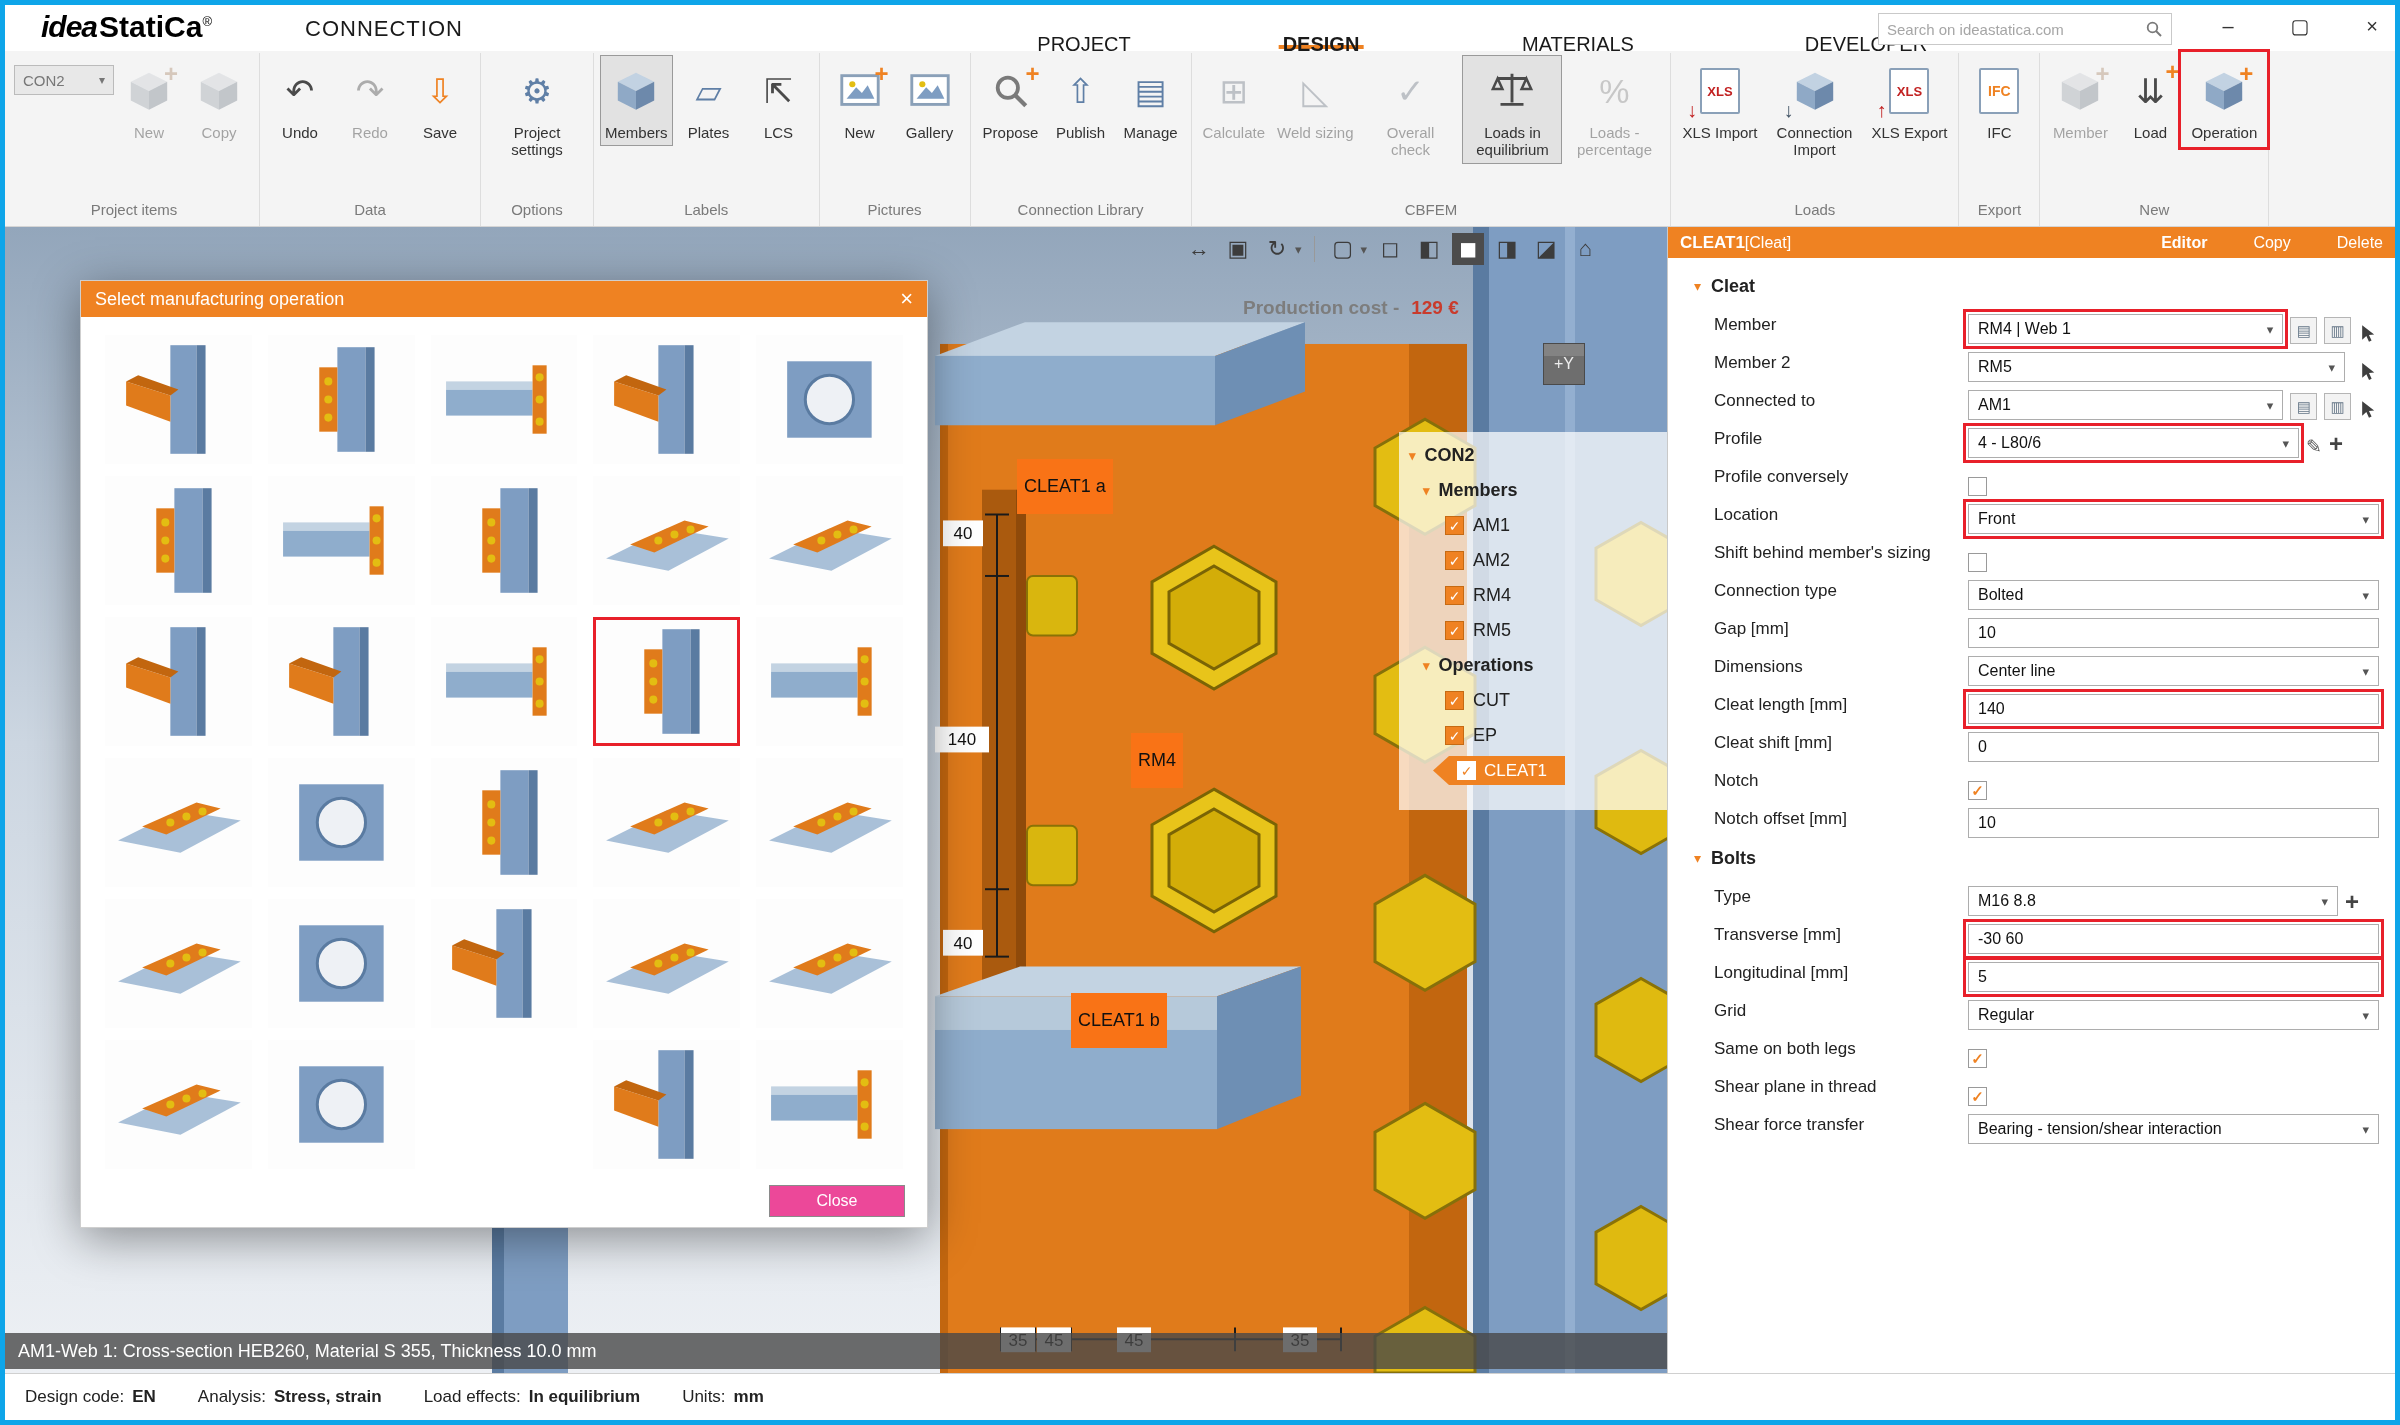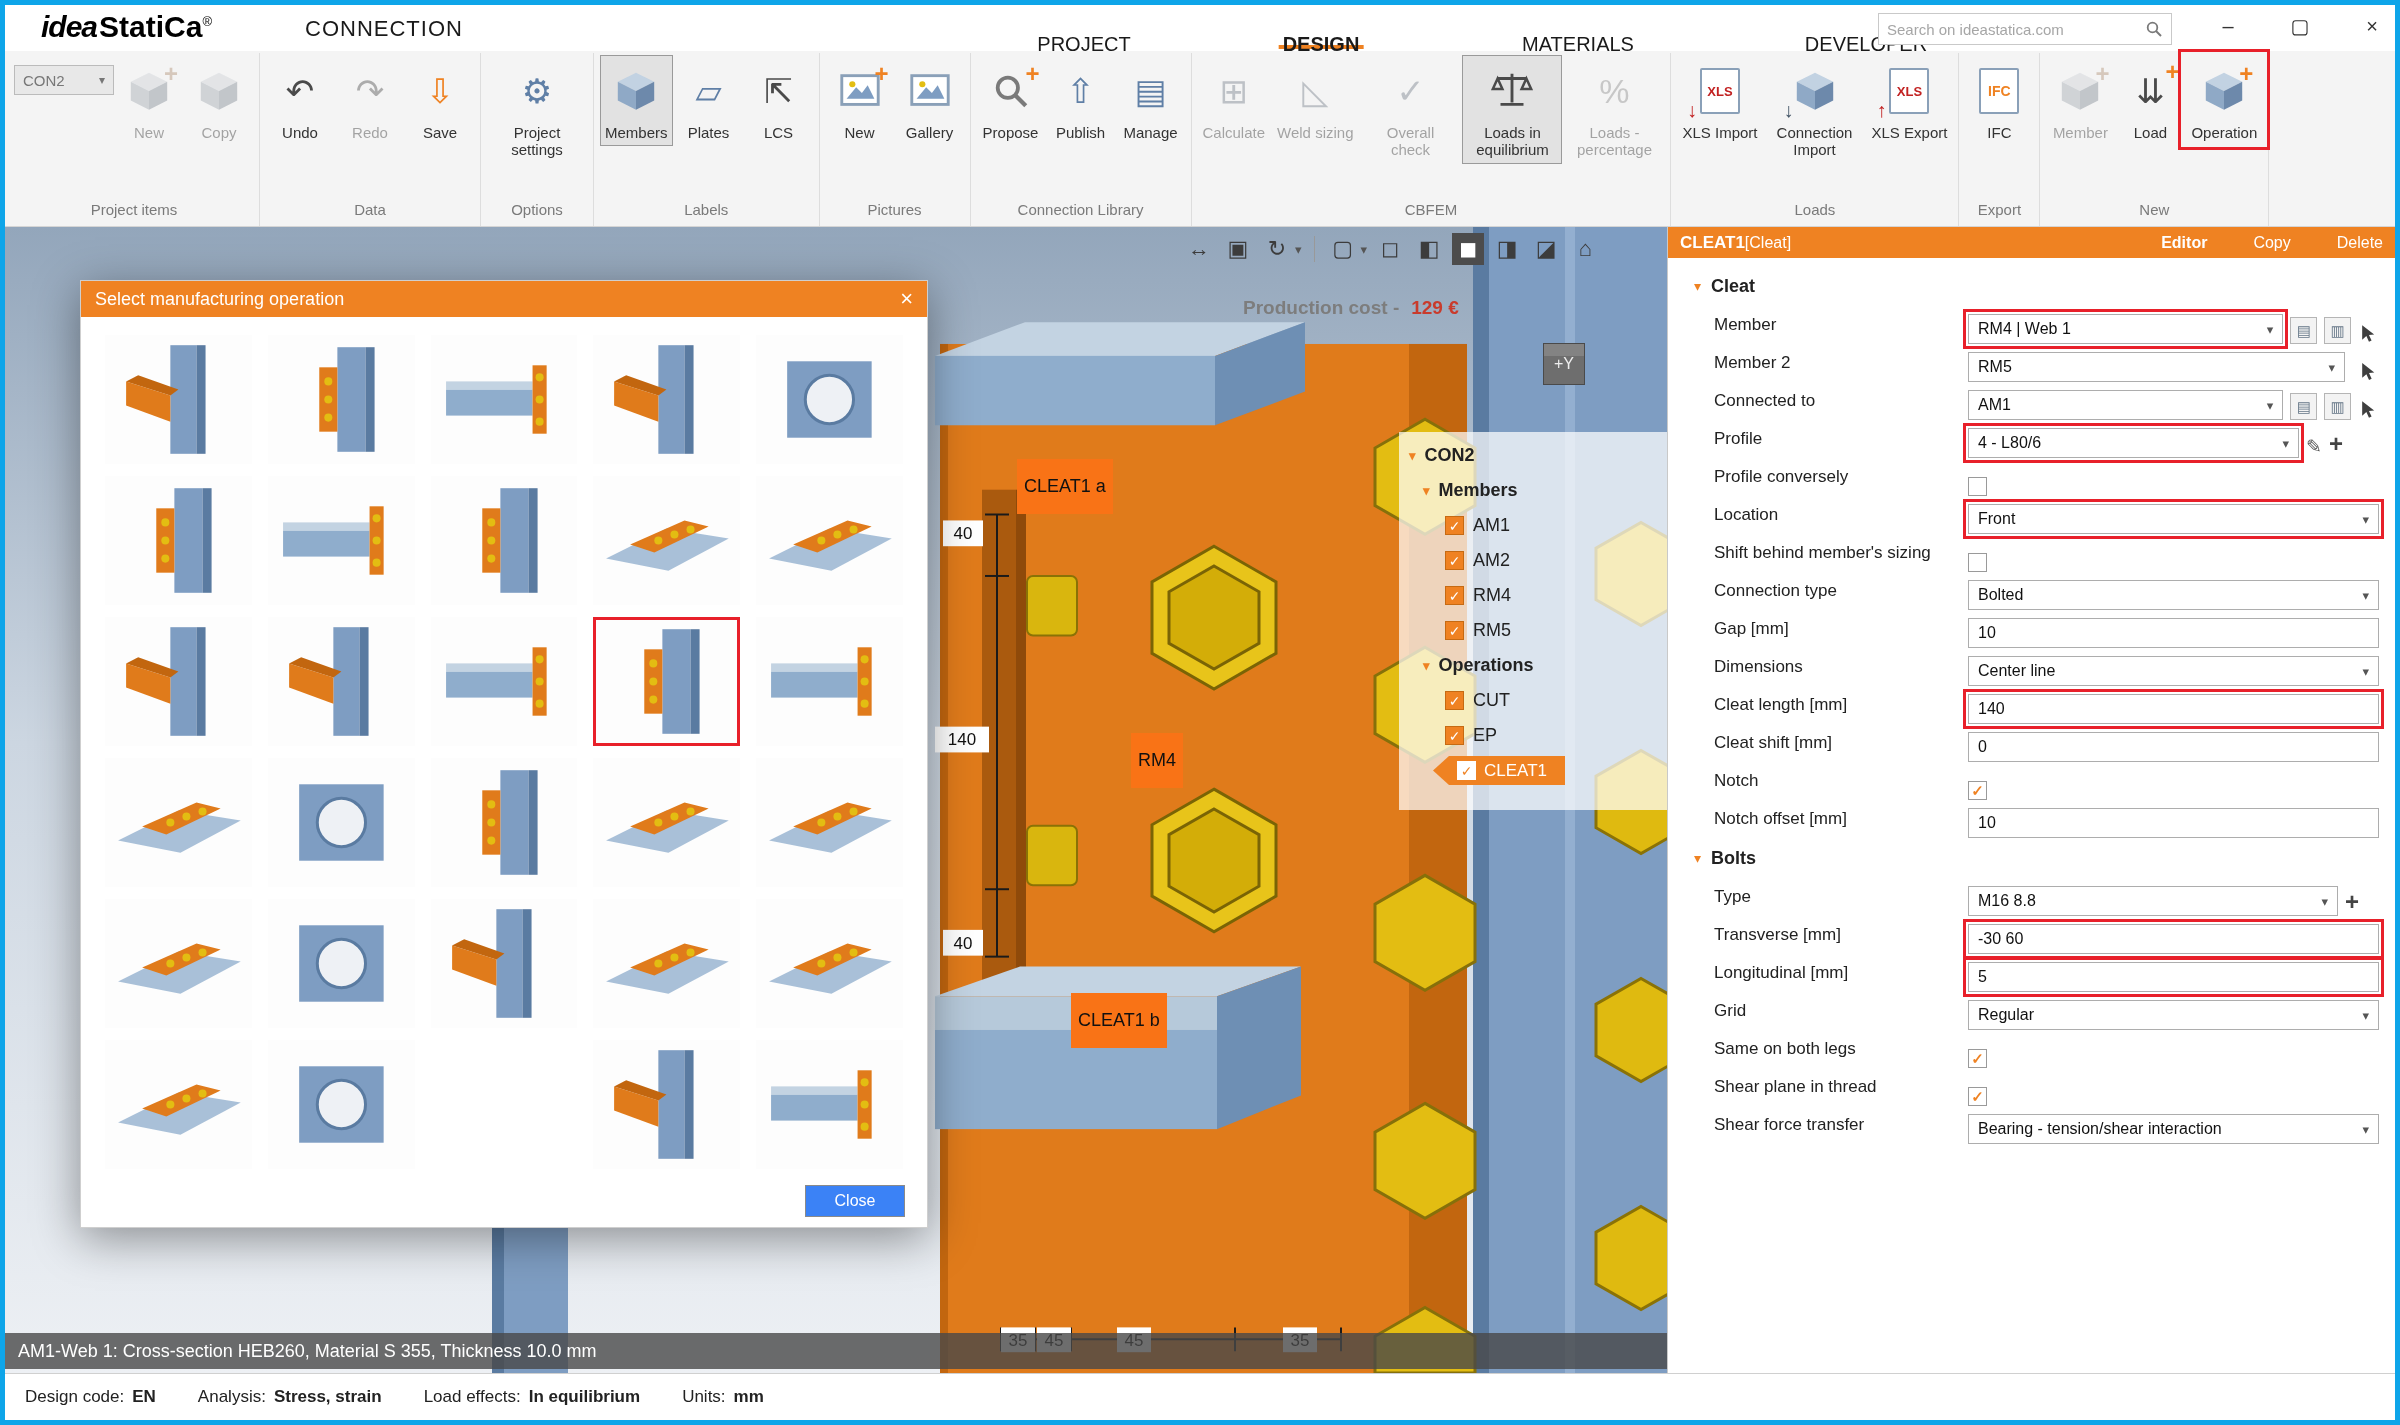--- a/index.html
+++ b/index.html
@@ -103,21 +103,21 @@
   
   .dlg{position:absolute;left:75px;top:275px;width:848px;height:948px;background:#fff;border:1px solid #cfcfcf;box-shadow:0 10px 44px rgba(0,0,0,.4);z-index:50;display:flex;flex-direction:column}
   .dhead{flex:0 0 36px;background:#ef8222;color:#fff;display:flex;align-items:center;padding:0 14px;font-size:18px}
   .dclose{margin-left:auto;font-size:22px;color:#fff;line-height:1}
   .dgrid{flex:1;display:grid;grid-template-columns:repeat(5,1fr);gap:12px 16px;padding:18px 24px 6px}
   .thumb{background:#fdfdfd;border:3px solid transparent;display:flex;align-items:center;justify-content:center}
   .thumb svg{width:100%;height:100%}
   .thumb.sel{border-color:#e8202a}
   .t28{grid-column:4}
   .dfoot{flex:0 0 52px;display:flex;align-items:center;justify-content:flex-end;padding-right:22px}
-  .dclosebtn{width:100px;height:32px;background:#3b82f6;color:#fff;border:1px solid #8a8a8a;font-size:16px;display:flex;align-items:center;justify-content:center}
+  .dclosebtn{width:136px;height:32px;background:#ec4899;color:#fff;border:1px solid #8a8a8a;font-size:16px;display:flex;align-items:center;justify-content:center}
 
   
   .sbar{position:absolute;left:0;right:0;bottom:0;height:47px;background:#fff;border-top:1px solid #d0d0d0;display:flex;align-items:center;padding-left:20px;font-size:17px}
   .sitem{margin-right:42px;white-space:nowrap}
   .svl{font-weight:bold;margin-left:8px}
 </style>
 </head>
 <body>
 
 <svg style="position:absolute;width:0;height:0" aria-hidden="true">

